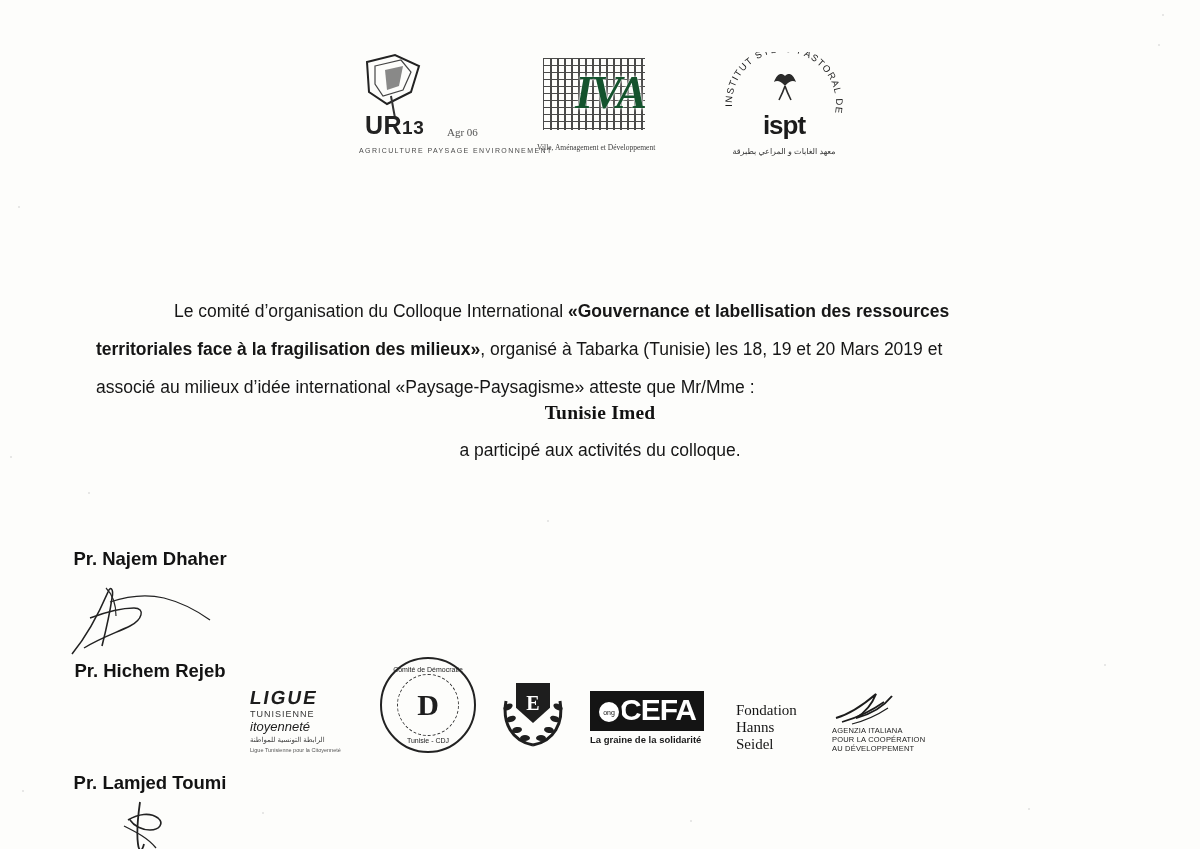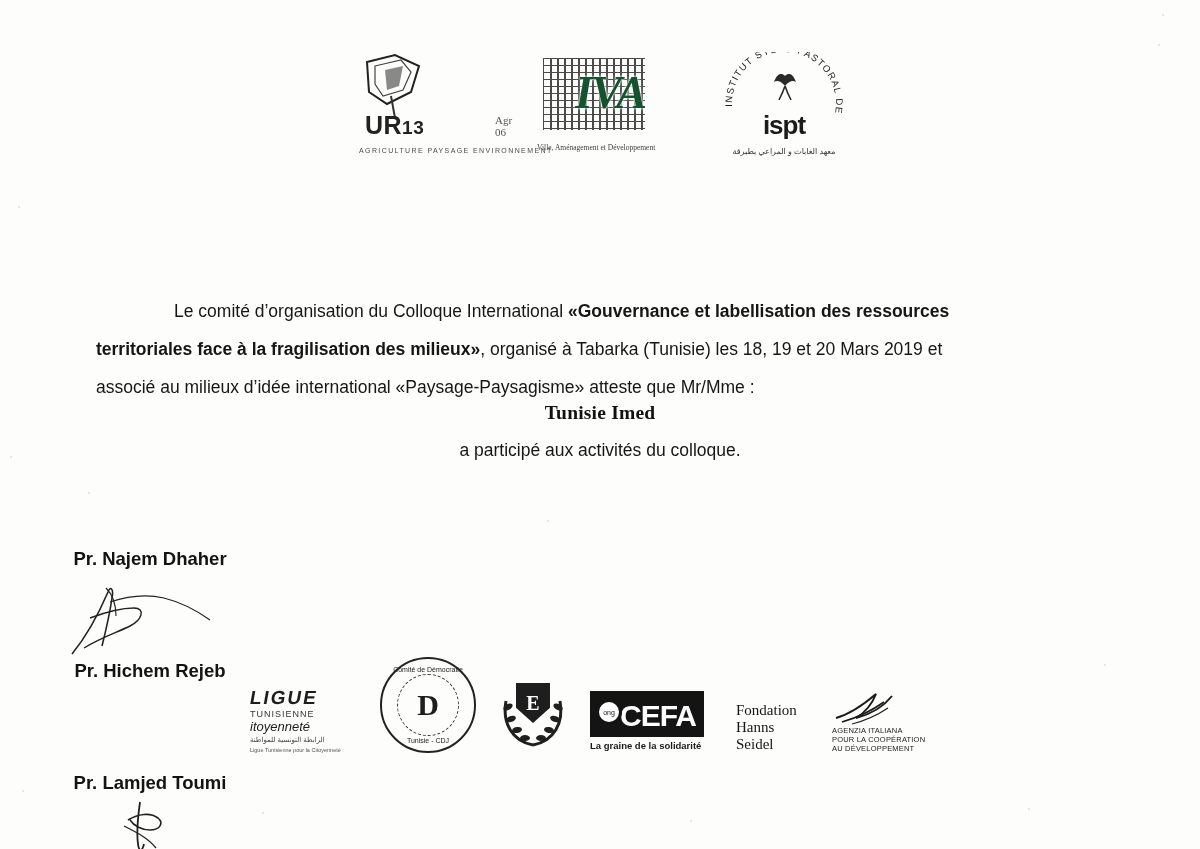--- a/index.html
+++ b/index.html
@@ -68,21 +68,20 @@
     font-size: 19px;
     vertical-align: baseline;
   }
   .ur13 .ur-sub {
     position: absolute;
     bottom: 24px;
     left: 96px;
     font-size: 11px;
     color: #555;
     font-family: "Liberation Serif", serif;
-    margin-left: 48px;
   }
   .ur13 .ur-foot {
     position: absolute;
     bottom: 8px;
     left: 8px;
     font-size: 7px;
     letter-spacing: 1.4px;
     color: #4a4a4a;
     white-space: nowrap;
   }
@@ -274,21 +273,21 @@
     position:absolute; left:50%; top:8px; transform:translateX(-50%);
     width: 34px; height: 40px; background:#1e1e1e;
     clip-path: polygon(0 0,100% 0,100% 62%,50% 100%,0 62%);
     display:flex; align-items:center; justify-content:center;
   }
   .municip .shield span { color:#fff; font-family:"Liberation Serif", serif; font-weight:bold; font-size:20px; }
 
   .cefa { width: 128px; height: 62px; position: relative; }
   .cefa .bar {
     background:#141414; color:#fff; font-weight:bold; font-size:30px;
-    letter-spacing:-1px; padding: 8px 8px 4px 30px; display:inline-block;
+    letter-spacing:-1px; padding: 2px 8px 4px 30px; display:inline-block;
     font-family:"Liberation Sans", sans-serif;
   }
   .cefa .dot {
     position:absolute; left:6px; top:8px; width:20px; height:20px;
     border-radius:50%; background:#fff; border:3px solid #141414;
     font-size:7px; display:flex; align-items:center; justify-content:center; color:#141414;
   }
   .cefa .tag {
     display:block; margin-top:3px; font-size:9.5px; color:#1a1a1a; font-weight:bold;
   }

